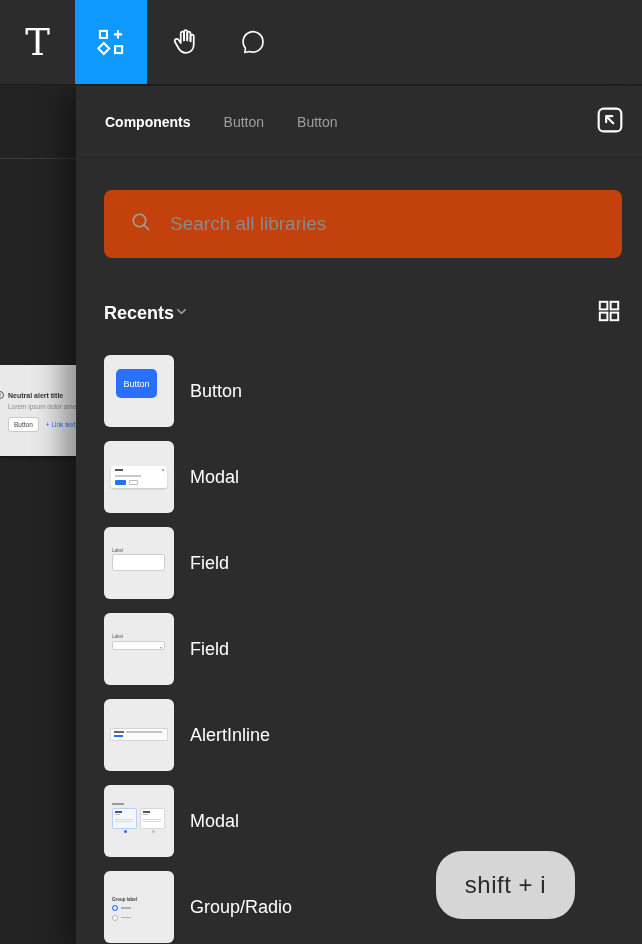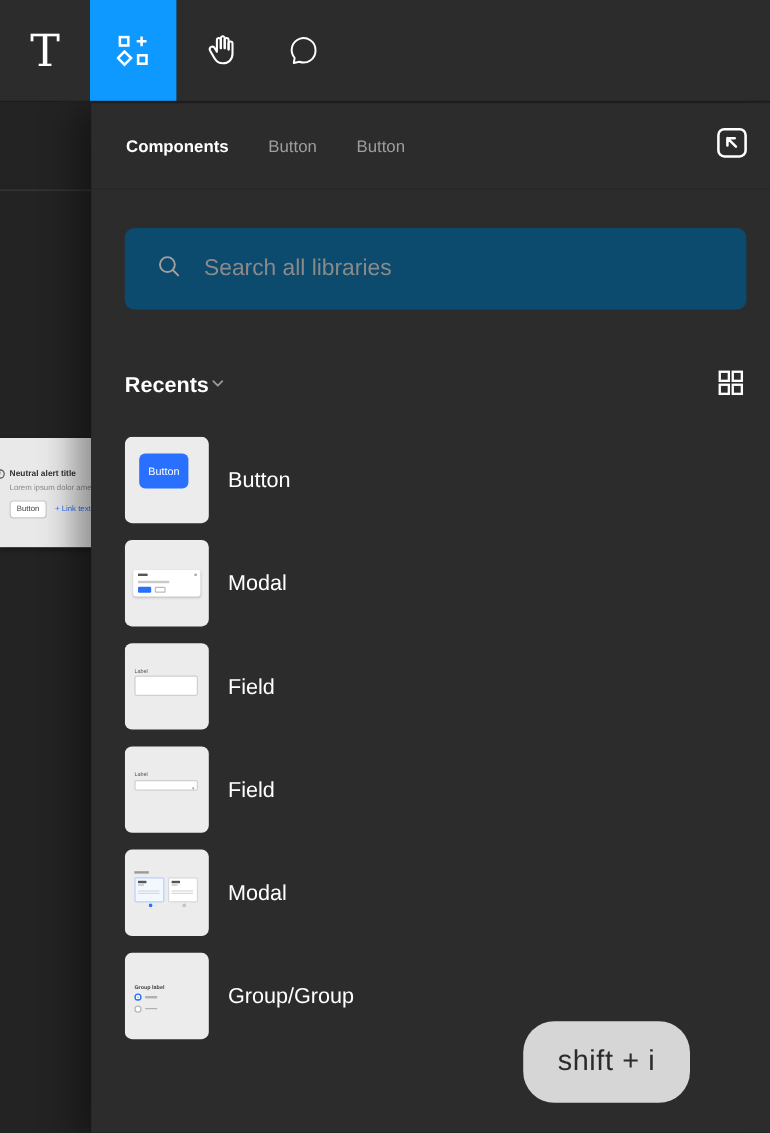--- a/index.html
+++ b/index.html
@@ -64,22 +64,22 @@
   .panel-header {
     height:72px; flex:none; display:flex; align-items:center;
     padding:0 14px 0 29px; gap:33px; border-bottom:1px solid #272727;
   }
   .tab { font-size:14px; font-weight:500; color:#9e9e9e; cursor:default; }
   .tab.active { color:#ffffff; font-weight:700; }
   .panel-header .spacer { flex:1; }
   .detach-btn { width:36px; height:36px; display:flex; align-items:center; justify-content:center; }
 
   .search-box {
-    margin:32px 20px 12px 28px; height:68px; flex:none;
-    background:#0c4a6e; border-radius:8px;
+    margin:32px 20px 4px 28px; height:68px; flex:none;
+    background:#c2410c; border-radius:8px;
     display:flex; align-items:center; padding:0 20px 0 25px; gap:17px;
   }
   .search-box input {
     flex:1; background:transparent; border:none; outline:none;
     font-family:inherit; font-size:19px; color:#ffffff;
   }
   .search-box input::placeholder { color:#8a8a8a; }
 
   .recents-row {
     margin:36px 20px 0 28px; flex:none;
@@ -286,20 +286,32 @@
     <div class="item-row">
       <div class="thumb">
         <span class="mini-label">Label</span>
         <div class="mini-input slim">
             <span class="m-caret">▾</span>
           </div>
       </div>
       <span class="item-label">Field</span>
     </div>
 
+    <div class="item-row">
+      <div class="thumb">
+        <div class="mini-alertinline">
+          <div class="a-row">
+              <div class="a-dark"></div>
+              <div class="a-gray"></div>
+            </div>
+          <div class="a-blue"></div>
+        </div>
+      </div>
+      <span class="item-label">AlertInline</span>
+    </div>
 
     <div class="item-row">
       <div class="thumb">
         <div class="mini-group-label"></div>
         <div class="mini-card sel">
           <div class="c-bar1"></div>
             <div class="c-bar2"></div>
             <div class="c-bar3"></div>
             <div class="c-bar3"></div>
           <div class="mini-dot blue"></div>
@@ -322,21 +334,21 @@
           <div class="mini-radio-row">
               <span class="mini-radio on"></span>
               <span class="mini-radio-text"></span>
             </div>
           <div class="mini-radio-row">
               <span class="mini-radio off"></span>
               <span class="mini-radio-text"></span>
             </div>
         </div>
       </div>
-      <span class="item-label">Group/Group</span>
+      <span class="item-label">Group/Radio</span>
     </div>
 
   </div>
 </div>
 
 <div class="shortcut-badge">
   <span>shift + i</span>
 </div>
 
 </body></html>

